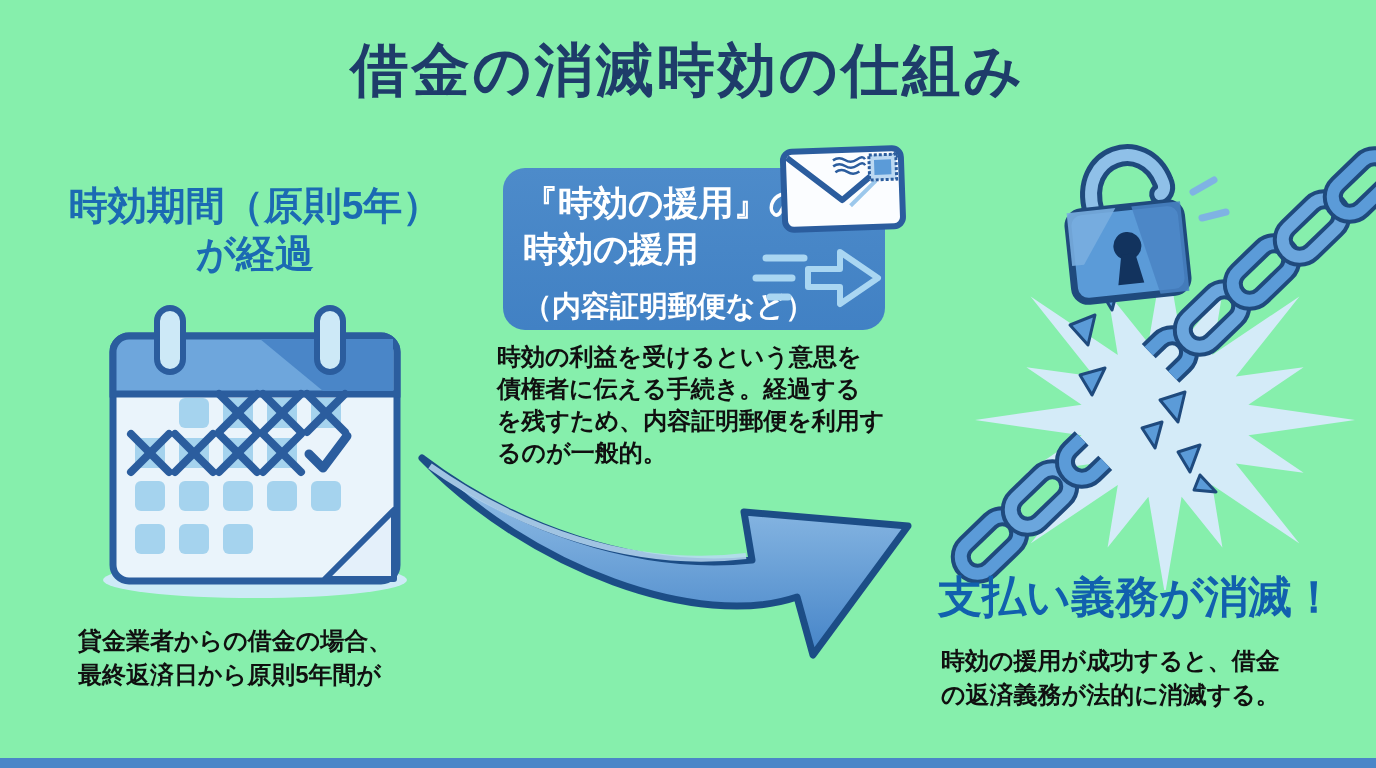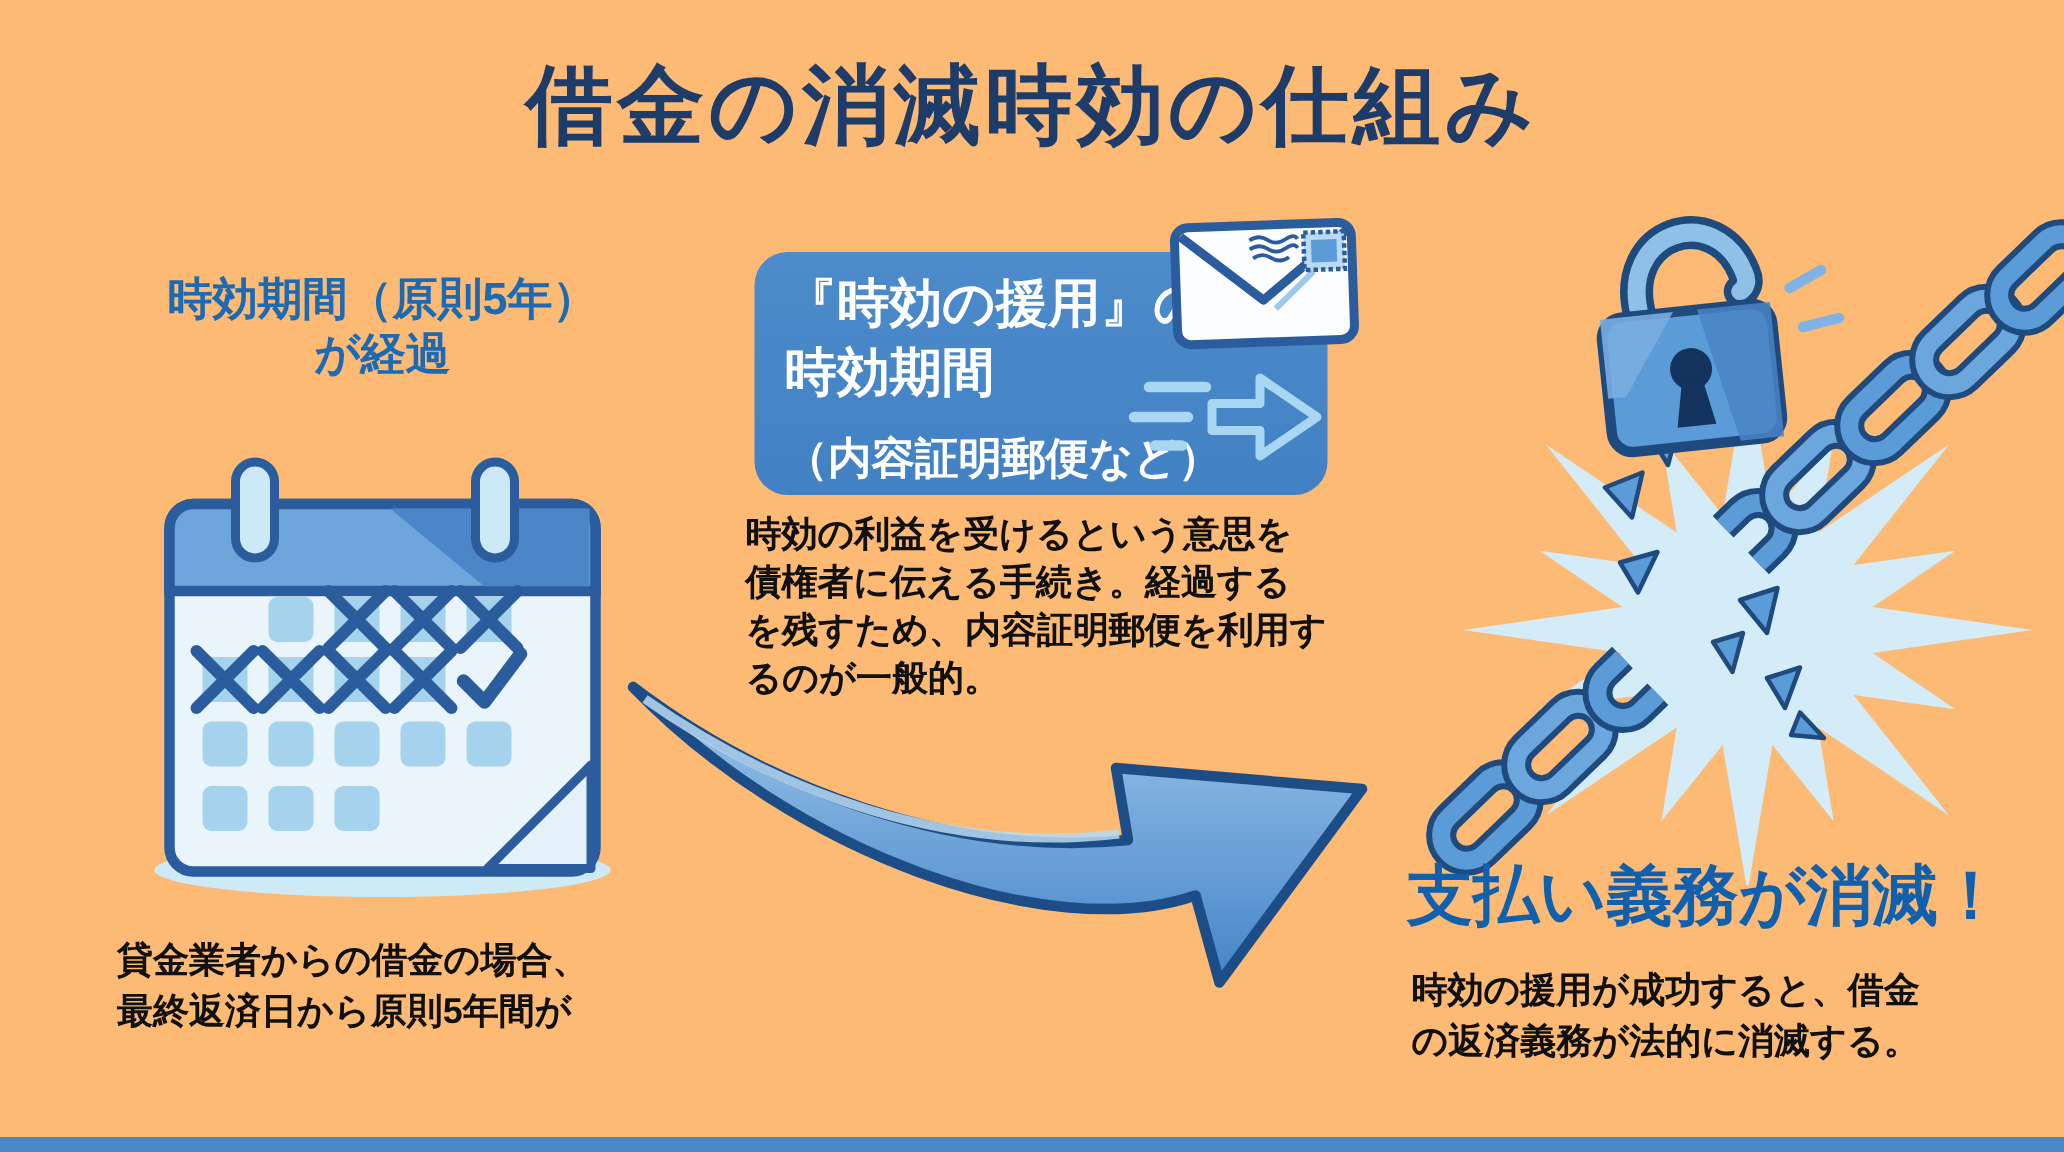--- a/index.html
+++ b/index.html
@@ -1,26 +1,26 @@
 <!DOCTYPE html>
 <html><head>
 <meta charset="utf-8">
 <style>
   html,body{margin:0;padding:0;background:#ffffff;}
   .canvas{
-    position:relative;width:1376px;height:768px;background:#fdba74;overflow:hidden;
+    position:relative;width:1376px;height:768px;background:#86efac;overflow:hidden;
     font-family:"Liberation Sans", sans-serif;
   }
   .title{
     position:absolute;top:32px;left:0;width:100%;text-align:center;
     font-size:58px;font-weight:900;letter-spacing:3px;color:var(--c-title,#1e3c6a);
   }
   .left-heading{
     position:absolute;left:40px;top:182px;width:430px;text-align:center;
-    font-size:30px;font-weight:800;line-height:1.22;color:var(--c-accent_heading,#1b6ab3);
+    font-size:39px;font-weight:800;line-height:1.22;color:var(--c-accent_heading,#1b6ab3);
   }
   .mid-box{
     position:absolute;left:503px;top:168px;width:382px;height:162px;box-sizing:border-box;
     background:linear-gradient(180deg,#4d8bca,var(--c-box_bg,#4181c4));
     border-radius:22px;color:#ffffff;padding:12px 0 0 20px;
   }
   .mid-box .l1,.mid-box .l2{font-size:35px;font-weight:800;line-height:1.3;}
   .mid-box .l3{font-size:29px;font-weight:800;line-height:1.35;margin-top:16px;}
   .body-text{
     position:absolute;color:#101010;font-size:24px;font-weight:700;line-height:1.34;
@@ -100,21 +100,21 @@
     <path d="M 230 281 L 299 212 L 299 281 Z" fill="#e4f0fa" stroke="#2b5d9e" stroke-width="6" stroke-linejoin="round"></path>
   </svg>
 
   <div class="body-text left-body">
     <div>貸金業者からの借金の場合、</div>
     <div>最終返済日から原則5年間が</div>
   </div>
 
   <div class="mid-box">
     <div class="l1">『時効の援用』の</div>
-    <div class="l2">時効期間</div>
+    <div class="l2">時効の援用</div>
     <div class="l3">（内容証明郵便など）</div>
   </div>
 
   <svg class="abs" style="left:752px;top:232px;" width="150" height="95" viewBox="0 0 150 95">
     <g stroke="#a9d6f2" stroke-width="7" stroke-linecap="round">
       <line x1="14" y1="26" x2="52" y2="26"></line>
       <line x1="4" y1="46" x2="40" y2="46"></line>
       <line x1="18" y1="65" x2="36" y2="65"></line>
     </g>
     <polygon points="56,37 88,37 88,20 126,46 88,72 88,55 56,55" fill="none" stroke="#a9d6f2" stroke-width="6" stroke-linejoin="round"></polygon>

